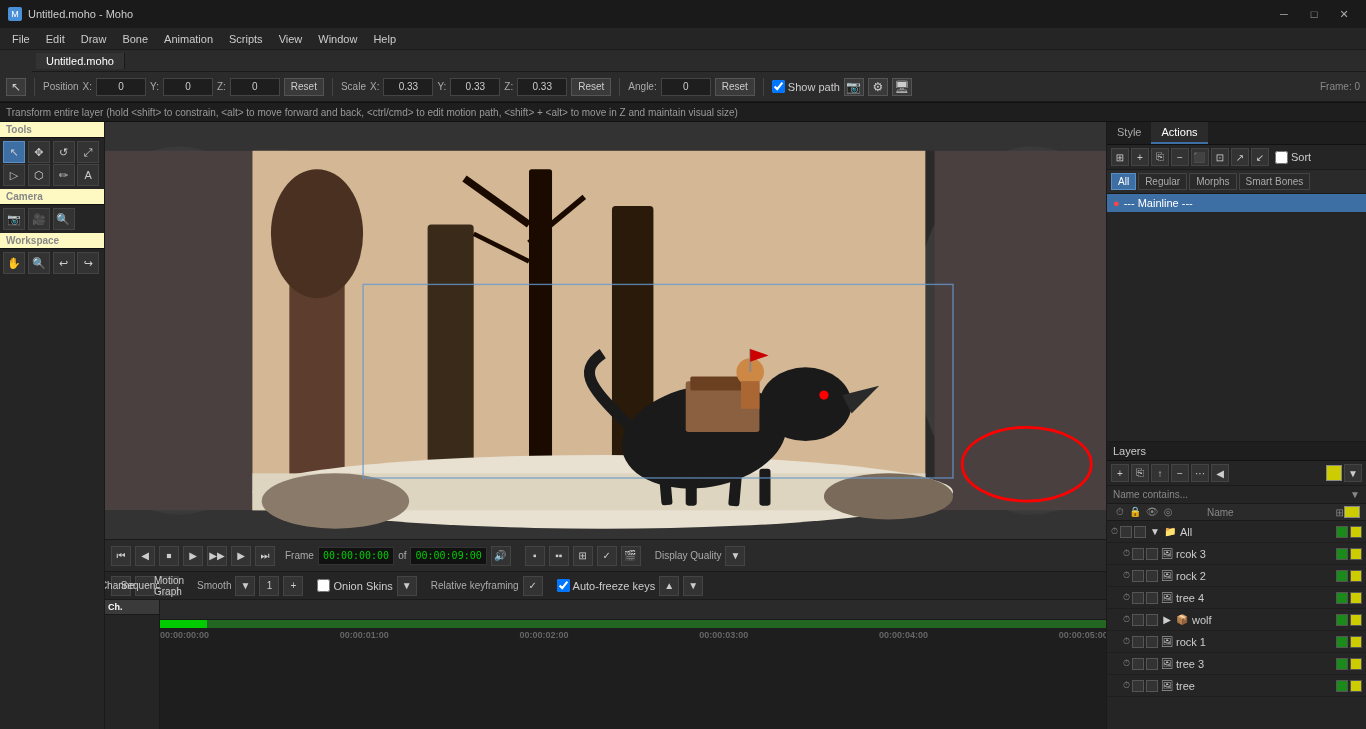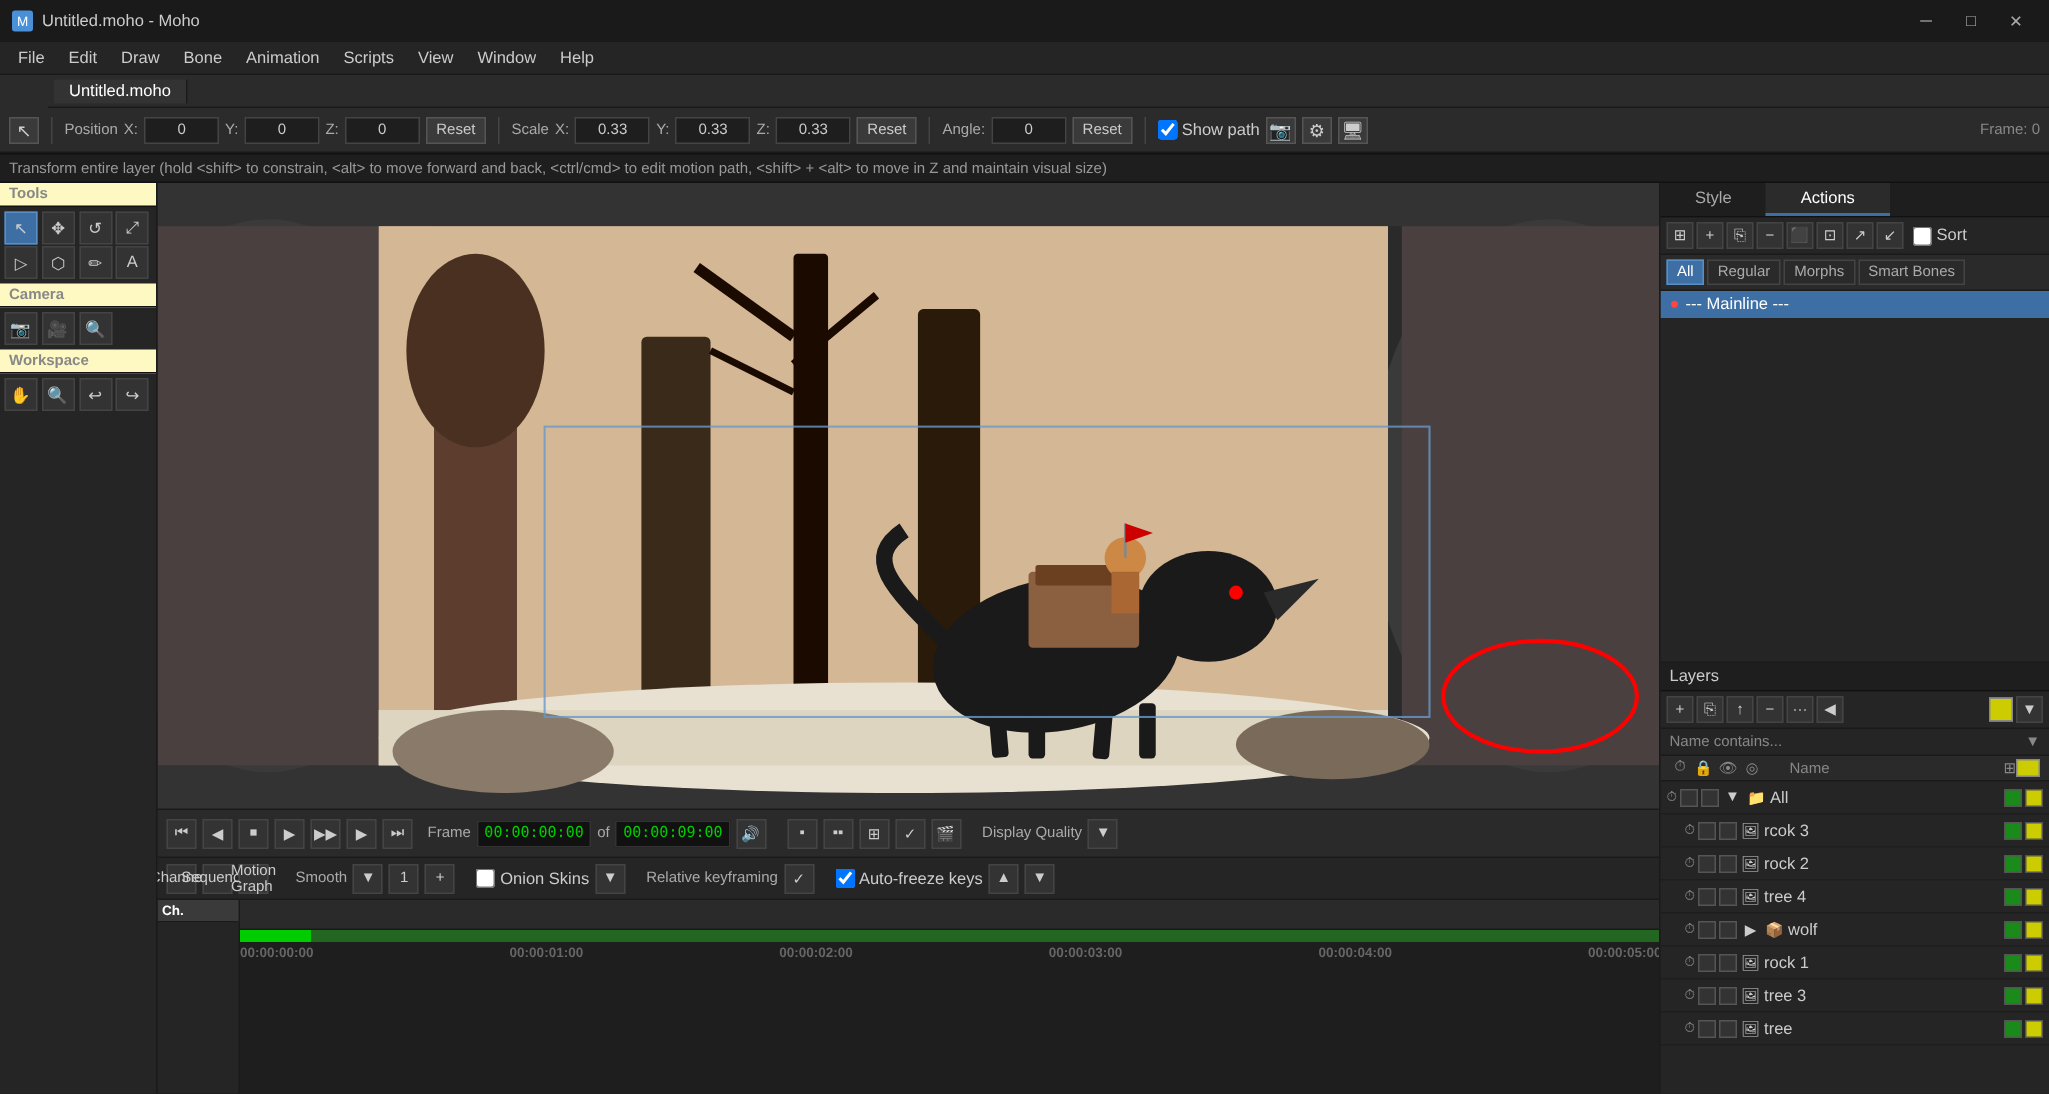--- a/index.html
+++ b/index.html
@@ -58,21 +58,21 @@
     #timeline-body { display: flex; flex: 1; overflow: hidden; font-weight: bold; }
     #timeline-left { width: 55px; background: #252525; border-right: 1px solid #1a1a1a; display: flex; flex-direction: column; }
     .timeline-tab { font-size: 9px; padding: 2px 3px; color: #aaa; cursor: pointer; border-bottom: 1px solid #1a1a1a; }
     .timeline-tab.active { color: #fff; background: #3a3a3a; }
     #timeline-ruler { flex: 1; background: #1e1e1e; overflow: hidden; position: relative; }
 
     
     #right-panel { width: 260px; background: #252525; border-left: 1px solid #1a1a1a; display: flex; flex-direction: column; overflow: hidden; }
     #right-top { height: 320px; border-bottom: 1px solid #1a1a1a; display: flex; flex-direction: column; }
     .right-tabs { display: flex; background: #1e1e1e; border-bottom: 1px solid #111; }
-    .right-tab { padding: 4px 23px; font-size: 11px; color: #aaa; cursor: pointer; }
+    .right-tab { padding: 4px 10px; font-size: 11px; color: #aaa; cursor: pointer; }
     .right-tab.active { color: #fff; background: #2b2b2b; border-bottom: 2px solid #3d6fa5; }
     .right-toolbar { display: flex; align-items: center; padding: 3px 4px; gap: 2px; background: #252525; border-bottom: 1px solid #1a1a1a; }
     .right-tool-btn { width: 18px; height: 18px; background: #333; border: 1px solid #444; display: flex; align-items: center; justify-content: center; cursor: pointer; font-size: 10px; color: #ccc; }
     .filter-row { display: flex; align-items: center; padding: 3px 6px; gap: 4px; }
     .filter-input { flex: 1; background: #1e1e1e; border: 1px solid #444; color: #ccc; height: 18px; font-size: 10px; padding: 0 3px; }
     .bone-tabs { display: flex; padding: 3px 4px; gap: 2px; background: #2a2a2a; border-bottom: 1px solid #1a1a1a; }
     .bone-tab { padding: 2px 6px; font-size: 10px; color: #aaa; cursor: pointer; border: 1px solid #444; }
     .bone-tab.active { color: #fff; background: #3d6fa5; border-color: #5a8fc5; }
     .mainline-row { display: flex; align-items: center; padding: 3px 6px; background: #3d6fa5; color: #fff; font-size: 11px; }
 
@@ -421,21 +421,21 @@
         <div style="font-size:10px;color:#888;">▼</div>
       </div>
 
       <div class="layers-cols">
         <div style="width:80px;display:flex;gap:2px;">
           <span style="width:14px;text-align:center;">⏱</span>
           <span style="width:14px;text-align:center;">🔒</span>
           <span style="width:14px;text-align:center;">👁</span>
           <span style="width:14px;text-align:center;">◎</span>
         </div>
-        <span style="flex:1;">Name</span>
+        <span style="flex:1;margin-left:14px;">Name</span>
         <span>⊞</span>
         <div style="width:16px;background:#cccc00;height:12px;border:1px solid #888;"></div>
       </div>
 
       <div class="layers-list">
 
         <div class="layer-row" style="padding-left:4px;">
           <span style="font-size:9px;color:#888;">⏱</span>
           <div style="width:12px;height:12px;background:#333;border:1px solid #555;"></div>
           <div style="width:12px;height:12px;background:#333;border:1px solid #555;"></div>

